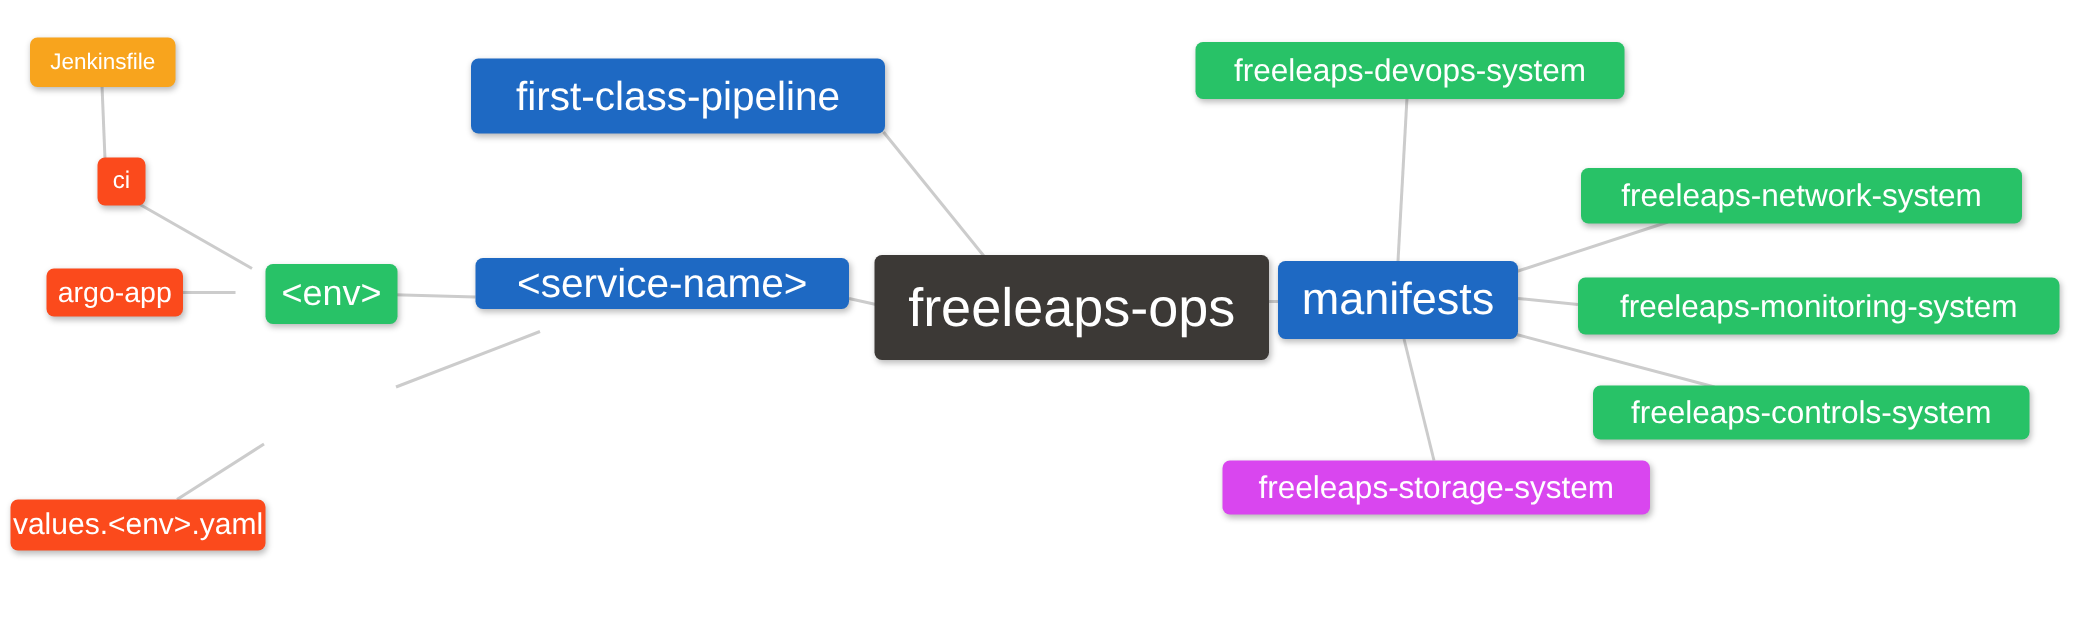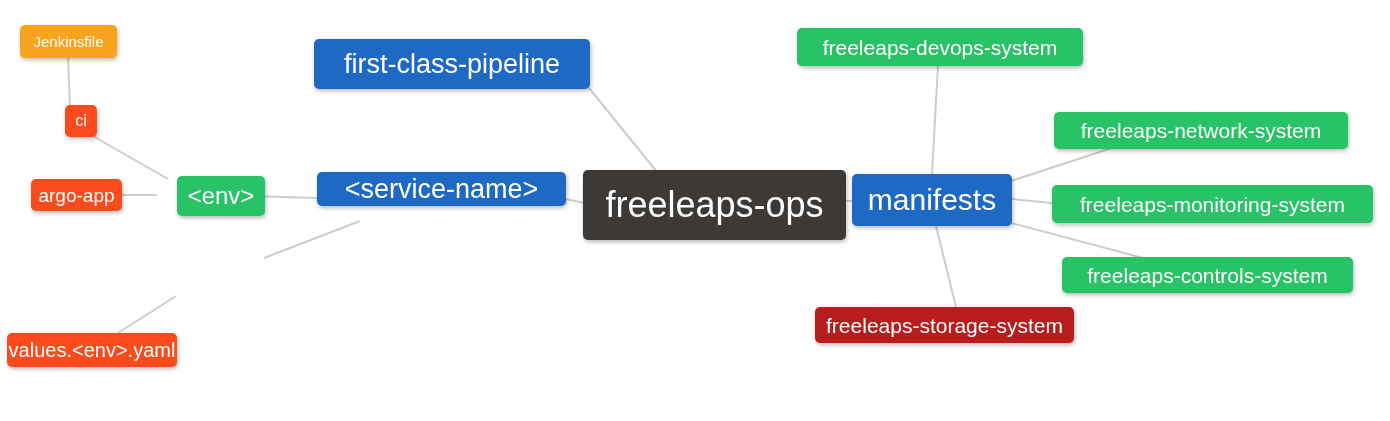--- a/index.html
+++ b/index.html
@@ -91,16 +91,16 @@
     </div>
     <div class="node" style="left: 1054px; top: 112px; width: 294px; height: 37px; font-size: 21px; background: rgb(40, 194, 103); color: rgb(255, 255, 255);">
       <span>freeleaps-network-system</span>
     </div>
     <div class="node" style="left: 1052px; top: 185px; width: 321px; height: 38px; font-size: 21px; background: rgb(40, 194, 103); color: rgb(255, 255, 255);">
       <span>freeleaps-monitoring-system</span>
     </div>
     <div class="node" style="left: 1062px; top: 257px; width: 291px; height: 36px; font-size: 21px; background: rgb(40, 194, 103); color: rgb(255, 255, 255);">
       <span>freeleaps-controls-system</span>
     </div>
-    <div class="node" style="left: 815px; top: 307px; width: 259px; height: 36px; font-size: 21px; background: #b91c1c; color: rgb(255, 255, 255);">
+    <div class="node" style="left: 815px; top: 307px; width: 285px; height: 36px; font-size: 21px; background: #d946ef; color: rgb(255, 255, 255);">
       <span>freeleaps-storage-system</span>
     </div>
   </div>
 
 </body></html>

